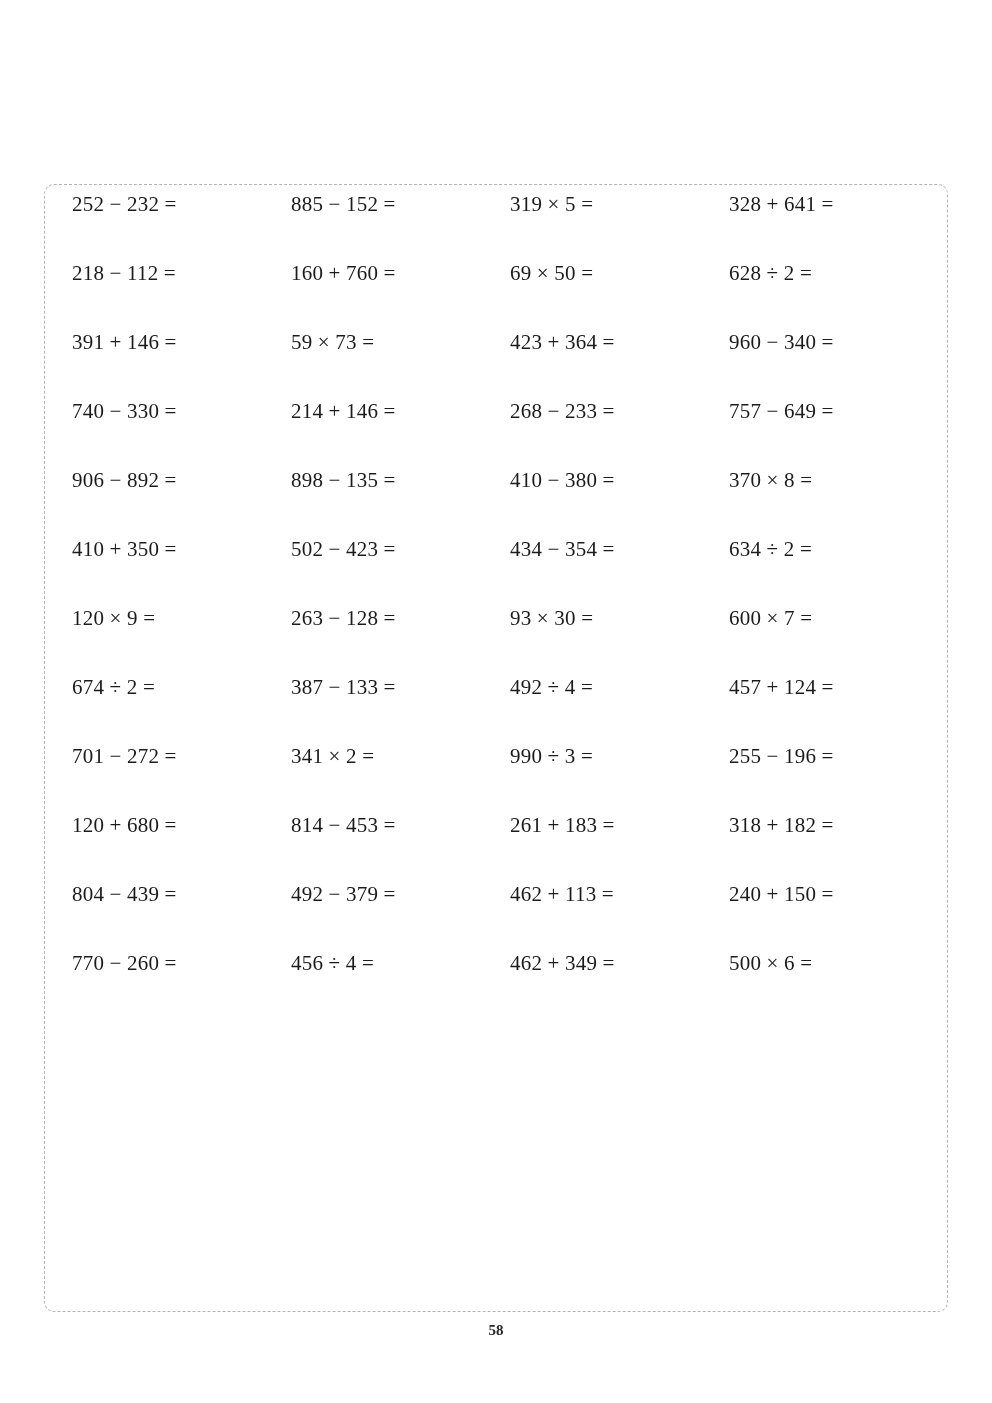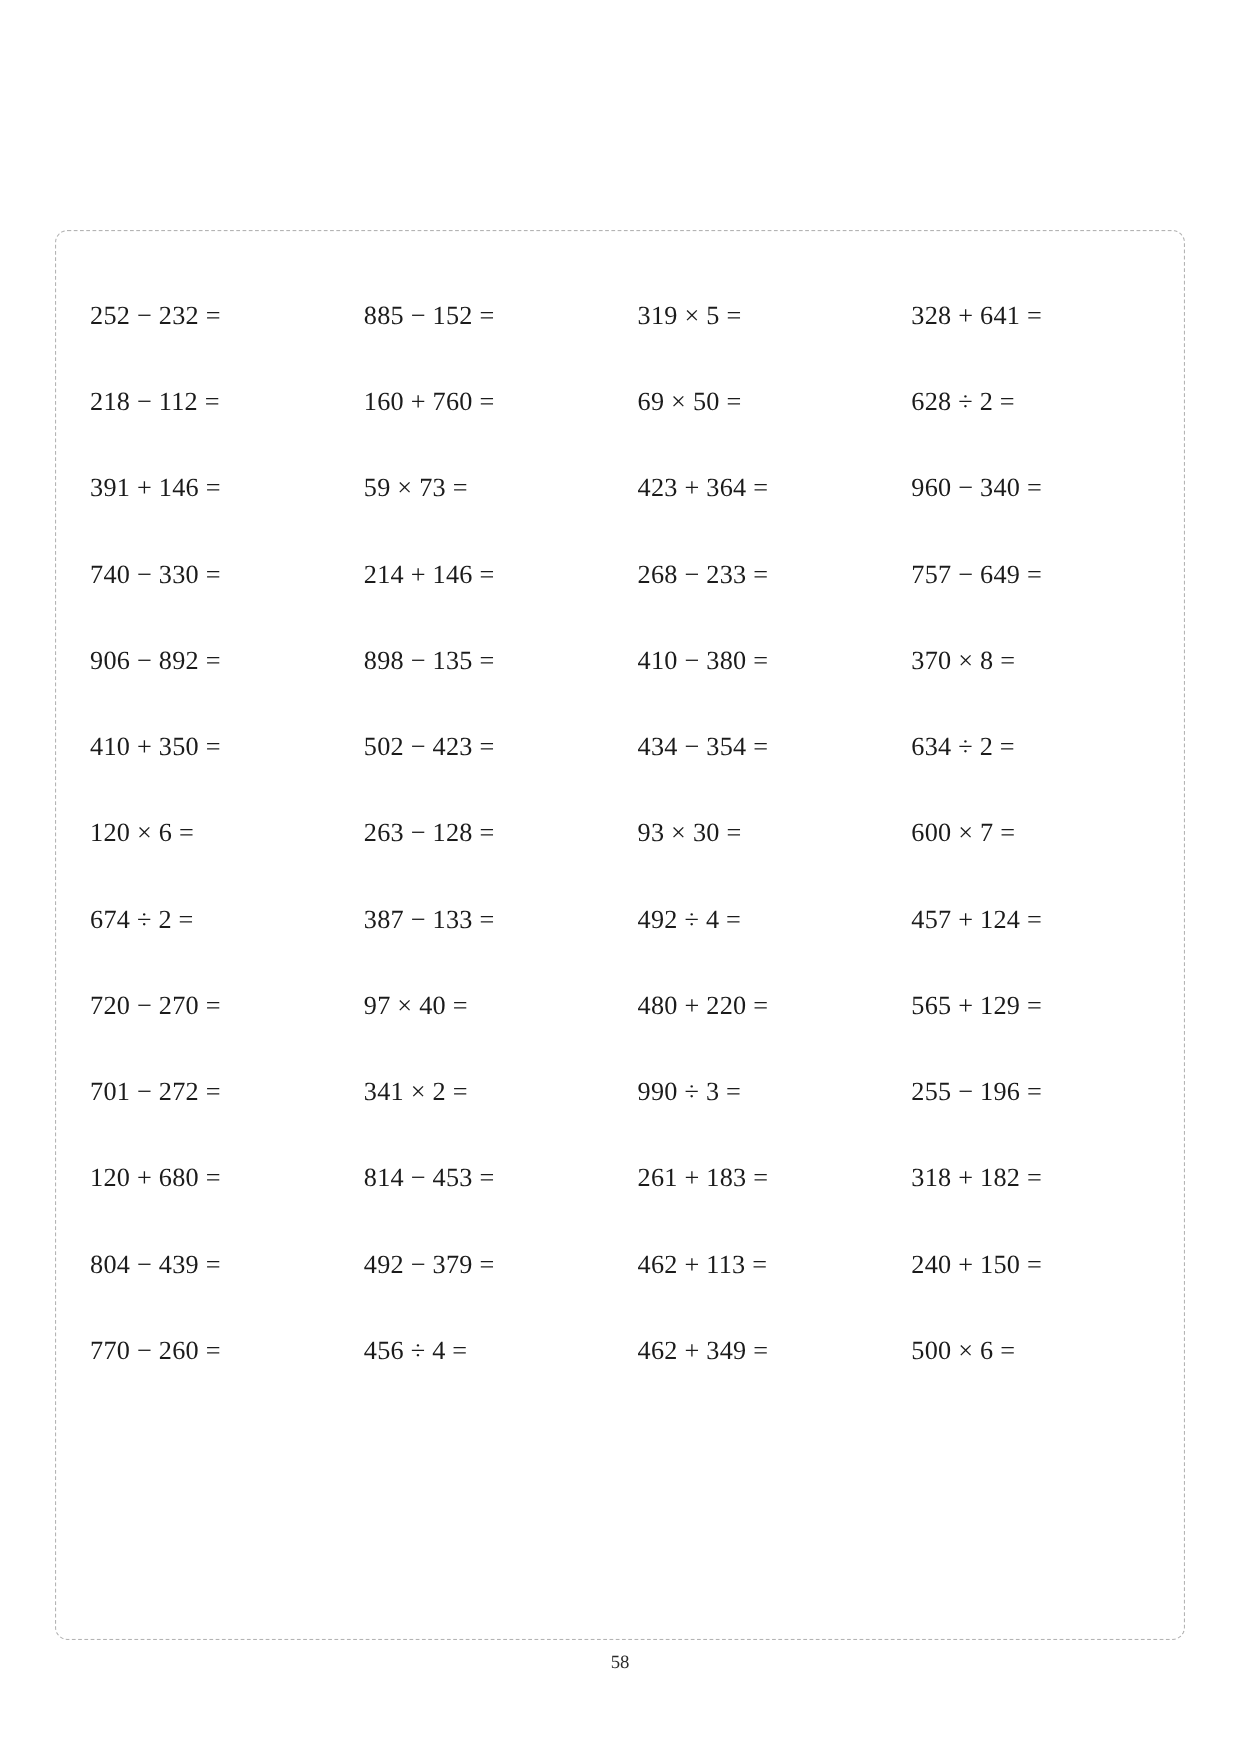--- a/index.html
+++ b/index.html
@@ -37,39 +37,40 @@
     top: 184px;
     width: 904px;
     height: 1128px;
     box-sizing: border-box;
     padding-left: 28px;
     padding-top: 10px;
   }
   .row {
     display: flex;
     height: 69px;
-    align-items: flex-end;
+    align-items: flex-start;
   }
   .cell {
     width: 224px;
     font-size: 21px;
     line-height: 1;
     letter-spacing: 0.2px;
     color: #1b1b1b;
     white-space: nowrap;
   }
   .page-number {
     position: absolute;
     left: 0;
     top: 1322px;
     width: 992px;
     text-align: center;
     font-size: 15px;
     color: #2a2a2a;
     font-family: "Liberation Serif", "DejaVu Serif", serif;
+    font-weight: bold;
   }
 </style>
 </head>
 <body>
 
 <div class="page">
 
   <div class="worksheet-border"></div>
 
   <div class="grid" id="problem-grid">
@@ -103,36 +104,30 @@
         <div class="cell">410 − 380 =</div>
         <div class="cell">370 × 8 =</div>
       </div>
       <div class="row">
         <div class="cell">410 + 350 =</div>
         <div class="cell">502 − 423 =</div>
         <div class="cell">434 − 354 =</div>
         <div class="cell">634 ÷ 2 =</div>
       </div>
       <div class="row">
-        <div class="cell">120 × 6 =</div>
+        <div class="cell">120 × 9 =</div>
         <div class="cell">263 − 128 =</div>
         <div class="cell">93 × 30 =</div>
         <div class="cell">600 × 7 =</div>
       </div>
       <div class="row">
         <div class="cell">674 ÷ 2 =</div>
         <div class="cell">387 − 133 =</div>
         <div class="cell">492 ÷ 4 =</div>
         <div class="cell">457 + 124 =</div>
-      </div>
-      <div class="row">
-        <div class="cell">720 − 270 =</div>
-        <div class="cell">97 × 40 =</div>
-        <div class="cell">480 + 220 =</div>
-        <div class="cell">565 + 129 =</div>
       </div>
       <div class="row">
         <div class="cell">701 − 272 =</div>
         <div class="cell">341 × 2 =</div>
         <div class="cell">990 ÷ 3 =</div>
         <div class="cell">255 − 196 =</div>
       </div>
       <div class="row">
         <div class="cell">120 + 680 =</div>
         <div class="cell">814 − 453 =</div>

